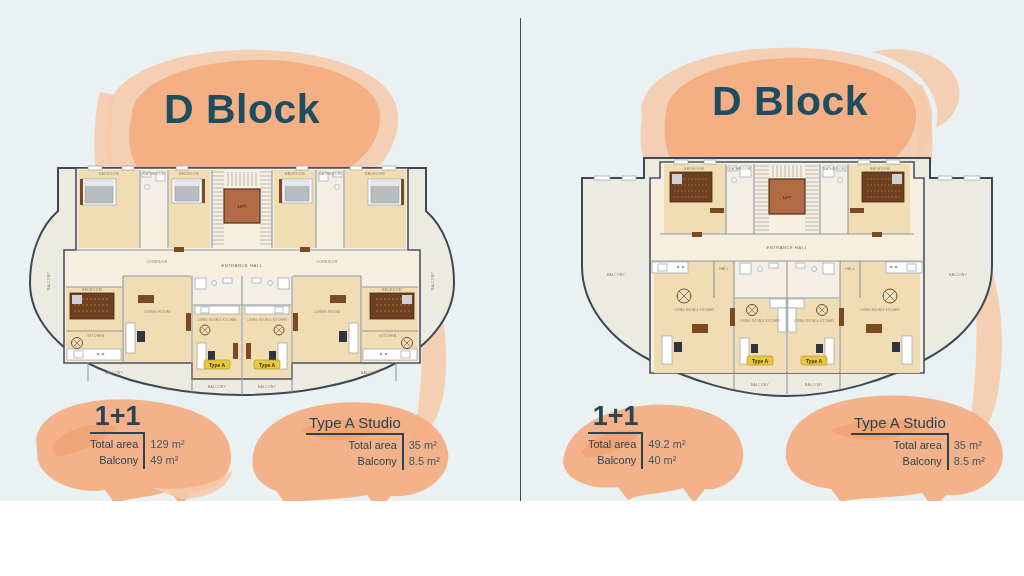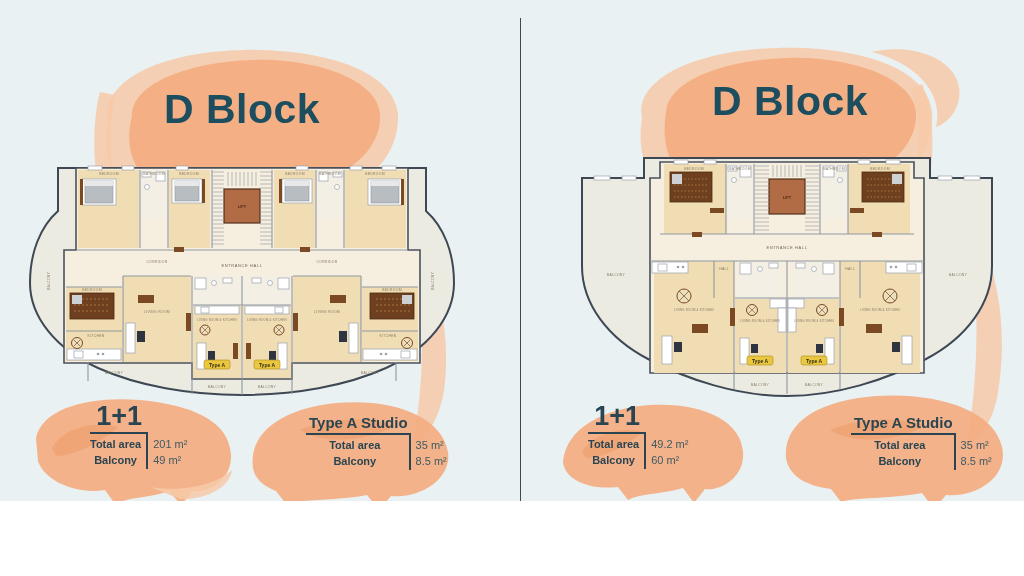--- a/index.html
+++ b/index.html
@@ -38,22 +38,22 @@
   .pill{fill:var(--color-type-a-bg,#eac73e);stroke:#a98f1f;stroke-width:.6}
   .pill-t{font-size:5px;font-weight:bold;fill:#33301a;text-anchor:middle}
   .rm{font-size:3.4px;fill:#857a66;text-anchor:middle;letter-spacing:.3px}
   .rms{font-size:2.9px;fill:#857a66;text-anchor:middle;letter-spacing:.2px}
   .rm2{font-size:4px;fill:#6f654f;text-anchor:middle;letter-spacing:.6px}
   .lift-t{font-size:4px;fill:#552f16;text-anchor:middle;font-weight:bold}
 
   .info{position:absolute;display:grid;grid-template-columns:auto auto;color:var(--color-text,#2a4551)}
   .info .name{grid-column:1;text-align:center;border-bottom:2px solid var(--color-text,#2a4551);padding:0 3px 2px}
   .unit .name{font-size:27px;font-weight:bold;line-height:1}
-  .studio .name{font-size:15px;font-weight:bold}
-  .info .lbl{grid-column:1;text-align:center;font-weight:bold;font-size:11px;line-height:1.25;
+  .studio .name{font-size:15px;font-weight:normal}
+  .info .lbl{grid-column:1;text-align:right;font-weight:normal;font-size:11px;line-height:1.25;
     border-right:2px solid var(--color-text,#2a4551);padding:1px 5px 1px 0}
   .info .val{grid-column:2;font-size:11px;line-height:1.25;padding:1px 0 1px 5px;color:var(--color-value-text,#3e5a64)}
   .info .first{padding-top:4px}
   #unit-left{left:90px;top:403px}
   #studio-left{left:306px;top:414px}
   #unit-right{left:588px;top:403px}
   #studio-right{left:851px;top:414px}
 </style>
 </head>
 <body>
@@ -312,39 +312,39 @@
       <text class="rm" x="196" y="238">BALCONY</text>
       <text class="rm" x="250" y="238">BALCONY</text>
       <text class="pill-t" x="196" y="214.5">Type A</text>
       <text class="pill-t" x="250" y="214.5">Type A</text>
     </g>
   </svg>
 
   <div class="info unit" id="unit-left">
     <div class="name">1+1</div>
     <div class="lbl first">Total area</div>
-    <div class="val first">201 m²</div>
+    <div class="val first">129 m²</div>
     <div class="lbl">Balcony</div>
     <div class="val">49 m²</div>
   </div>
 
   <div class="info studio" id="studio-left">
     <div class="name">Type A Studio</div>
     <div class="lbl first">Total area</div>
     <div class="val first">35 m²</div>
     <div class="lbl">Balcony</div>
     <div class="val">8.5 m²</div>
   </div>
 
   <div class="info unit" id="unit-right">
     <div class="name">1+1</div>
     <div class="lbl first">Total area</div>
     <div class="val first">49.2 m²</div>
     <div class="lbl">Balcony</div>
-    <div class="val">60 m²</div>
+    <div class="val">40 m²</div>
   </div>
 
   <div class="info studio" id="studio-right">
     <div class="name">Type A Studio</div>
     <div class="lbl first">Total area</div>
     <div class="val first">35 m²</div>
     <div class="lbl">Balcony</div>
     <div class="val">8.5 m²</div>
   </div>
 

